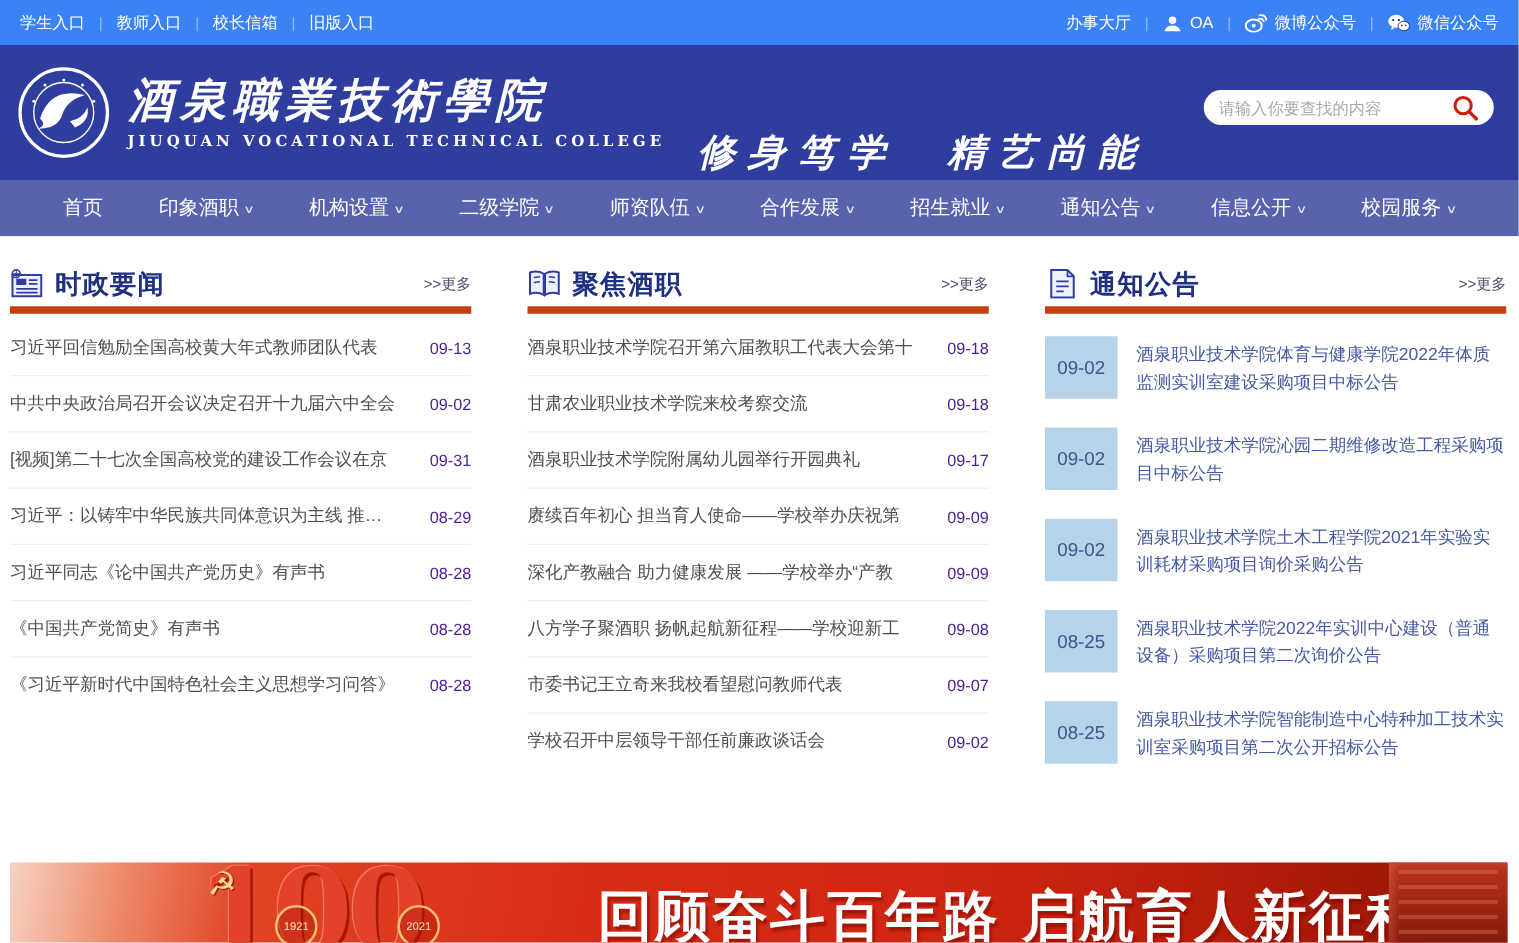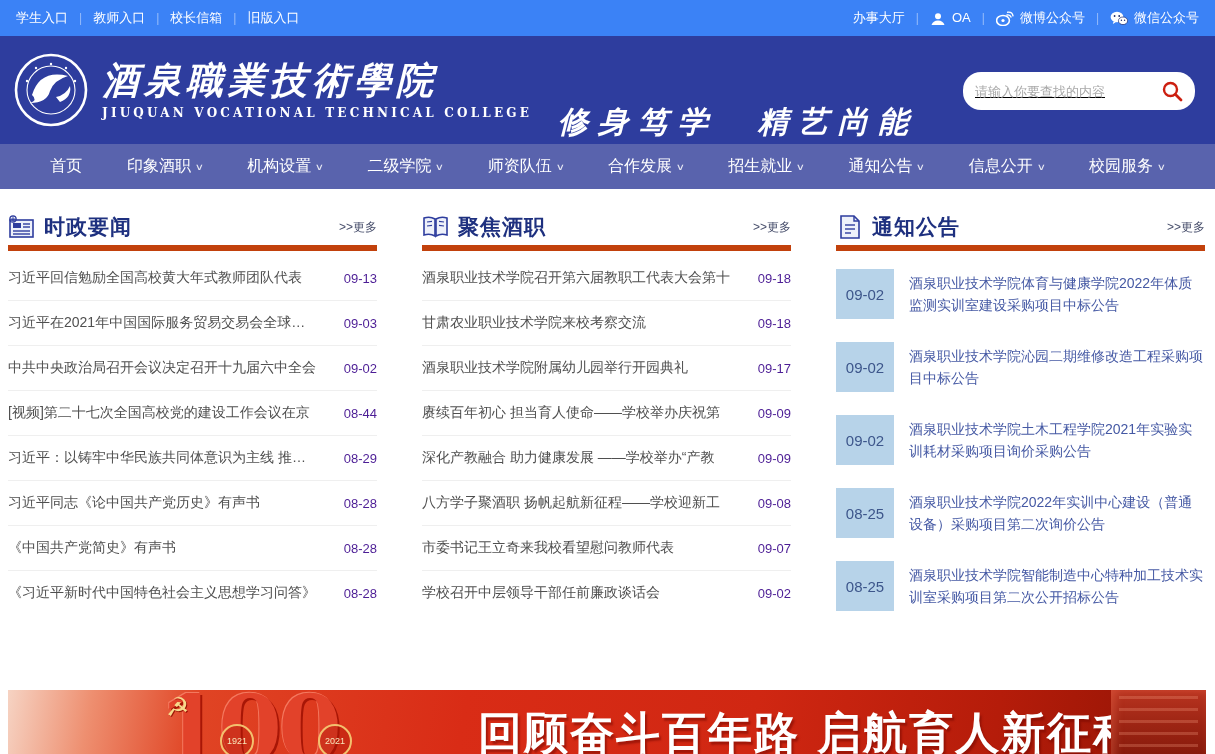--- a/index.html
+++ b/index.html
@@ -19,22 +19,22 @@
     align-items:center; padding:0 14px; }
   .logo { width:74px; height:74px; flex:0 0 auto; }
   .name-block { margin-left:14px; color:#fff; }
   .cn-name { font-family:"DejaVu Serif", serif; font-weight:bold; font-size:37px;
     letter-spacing:5px; line-height:40px; font-style:italic; }
   .en-name { font-family:"DejaVu Serif", serif; font-size:12px; font-weight:bold;
     letter-spacing:3.2px; margin-top:6px; }
   .slogan { position:absolute; left:558px; top:66px; color:#fff; font-size:30px;
     font-weight:bold; font-style:italic; letter-spacing:10px;
     font-family:"DejaVu Serif", serif; }
-  .search { position:absolute; right:20px; top:36px; width:232px; height:38px;
-    background:#fff; border-radius:18px; display:flex; align-items:center; padding:0 12px;text-decoration:underline; }
+  .search { position:absolute; right:20px; top:36px; width:232px; height:28px;
+    background:#fff; border-radius:18px; display:flex; align-items:center; padding:0 12px; }
   .search input { border:none; outline:none; flex:1; font-size:13px; color:#666;
     background:transparent; font-family:"Liberation Sans", sans-serif; }
   .search input::placeholder { color:#a9a9a9; }
   .search-btn { width:22px; height:22px; cursor:pointer; flex:0 0 auto; }
 
   
   .nav { height:45px; background:#5963ad; display:flex; align-items:center; }
   .nav ul { list-style:none; display:flex; width:100%; justify-content:space-around;
     padding:0 28px; }
   .nav li { color:#fff; font-size:16px; cursor:pointer; display:flex;
@@ -229,30 +229,26 @@
       </svg>
       <span class="col-title">时政要闻</span>
       <a class="col-more">&gt;&gt;更多</a>
     </div>
     <div class="news-list" id="news1-list">
         <div class="news-item">
           <span class="news-title">习近平回信勉励全国高校黄大年式教师团队代表</span>
           <span class="news-date">09-13</span>
         </div>
         <div class="news-item">
-          <span class="news-title">习近平在2021年中国国际服务贸易交易会全球服务</span>
-          <span class="news-date">09-03</span>
-        </div>
-        <div class="news-item">
           <span class="news-title">中共中央政治局召开会议决定召开十九届六中全会</span>
           <span class="news-date">09-02</span>
         </div>
         <div class="news-item">
           <span class="news-title">[视频]第二十七次全国高校党的建设工作会议在京</span>
-          <span class="news-date">08-44</span>
+          <span class="news-date">09-31</span>
         </div>
         <div class="news-item">
           <span class="news-title">习近平：以铸牢中华民族共同体意识为主线 推动新</span>
           <span class="news-date">08-29</span>
         </div>
         <div class="news-item">
           <span class="news-title">习近平同志《论中国共产党历史》有声书</span>
           <span class="news-date">08-28</span>
         </div>
         <div class="news-item">

